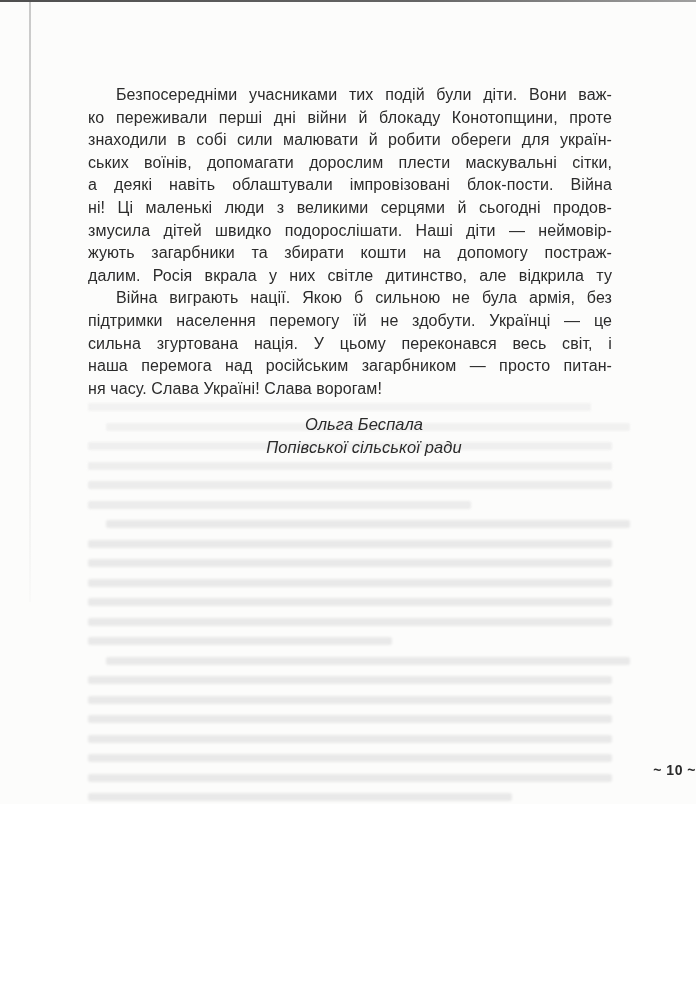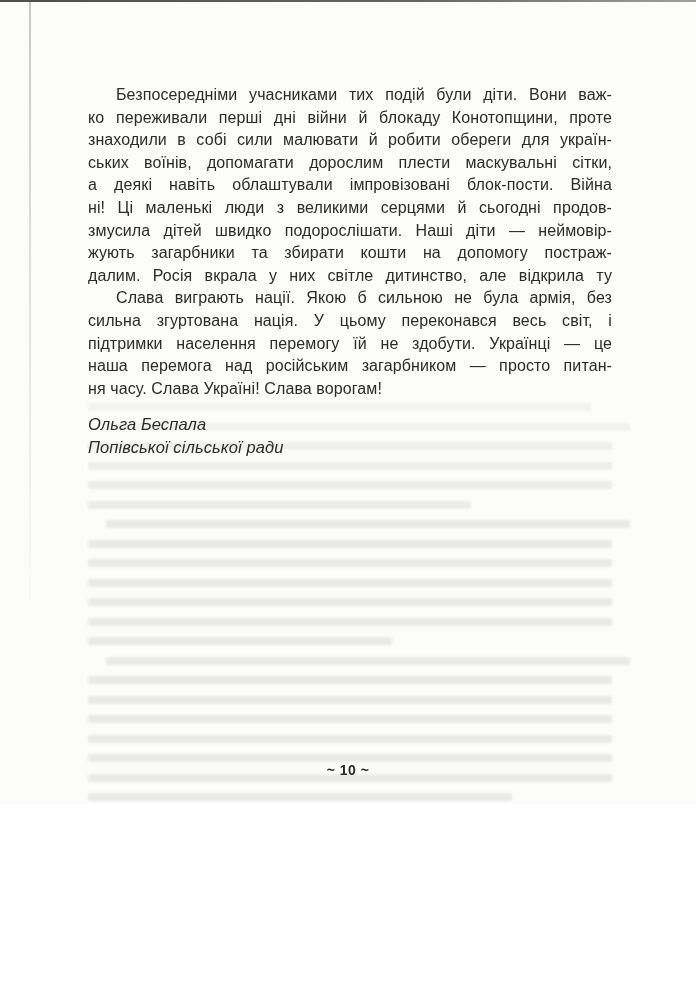--- a/index.html
+++ b/index.html
@@ -58,29 +58,29 @@
     .paragraph .line {
       text-align: justify;
       text-align-last: justify;
       white-space: normal;
     }
     .paragraph .line.last { text-align-last: left; }
     .paragraph .line.first { text-indent: 28px; }
     .signature {
       margin-top: 13px;
       margin-right: -28px;
-      text-align: left;
+      text-align: center;
       font-style: italic;
       font-size: 16.5px;
       line-height: 23px;
     }
     .page-number {
       position: absolute;
       left: 0; right: 0; bottom: 26px;
-      text-align: center;
+      text-align: right;
       font-size: 14px;
       font-weight: bold;
       letter-spacing: .5px;
       z-index: 2;
     }
   </style>
 </head>
 <body>
 
 <div class="page">
@@ -121,23 +121,23 @@
         <div class="line">ко переживали перші дні війни й блокаду Конотопщини, проте</div>
         <div class="line">знаходили в собі сили малювати й робити обереги для україн-</div>
         <div class="line">ських воїнів, допомагати дорослим плести маскувальні сітки,</div>
         <div class="line">а деякі навіть облаштували імпровізовані блок-пости. Війна</div>
         <div class="line">ні! Ці маленькі люди з великими серцями й сьогодні продов-</div>
         <div class="line">змусила дітей швидко подорослішати. Наші діти — неймовір-</div>
         <div class="line">жують загарбники та збирати кошти на допомогу постраж-</div>
         <div class="line">далим. Росія вкрала у них світле дитинство, але відкрила ту</div>
       </div>
     <div class="paragraph">
-        <div class="line first">Слава виграють нації. Якою б сильною не була армія, без</div>
+        <div class="line first">Війна виграють нації. Якою б сильною не була армія, без</div>
+        <div class="line">підтримки населення перемогу їй не здобути. Українці — це</div>
         <div class="line">сильна згуртована нація. У цьому переконався весь світ, і</div>
-        <div class="line">підтримки населення перемогу їй не здобути. Українці — це</div>
         <div class="line">наша перемога над російським загарбником — просто питан-</div>
         <div class="line last">ня часу. Слава Україні! Слава ворогам!</div>
       </div>
 
     <div class="signature">
       <div class="sig-line">Ольга Беспала</div>
       <div class="sig-line">Попівської сільської ради</div>
     </div>
   </div>
 

